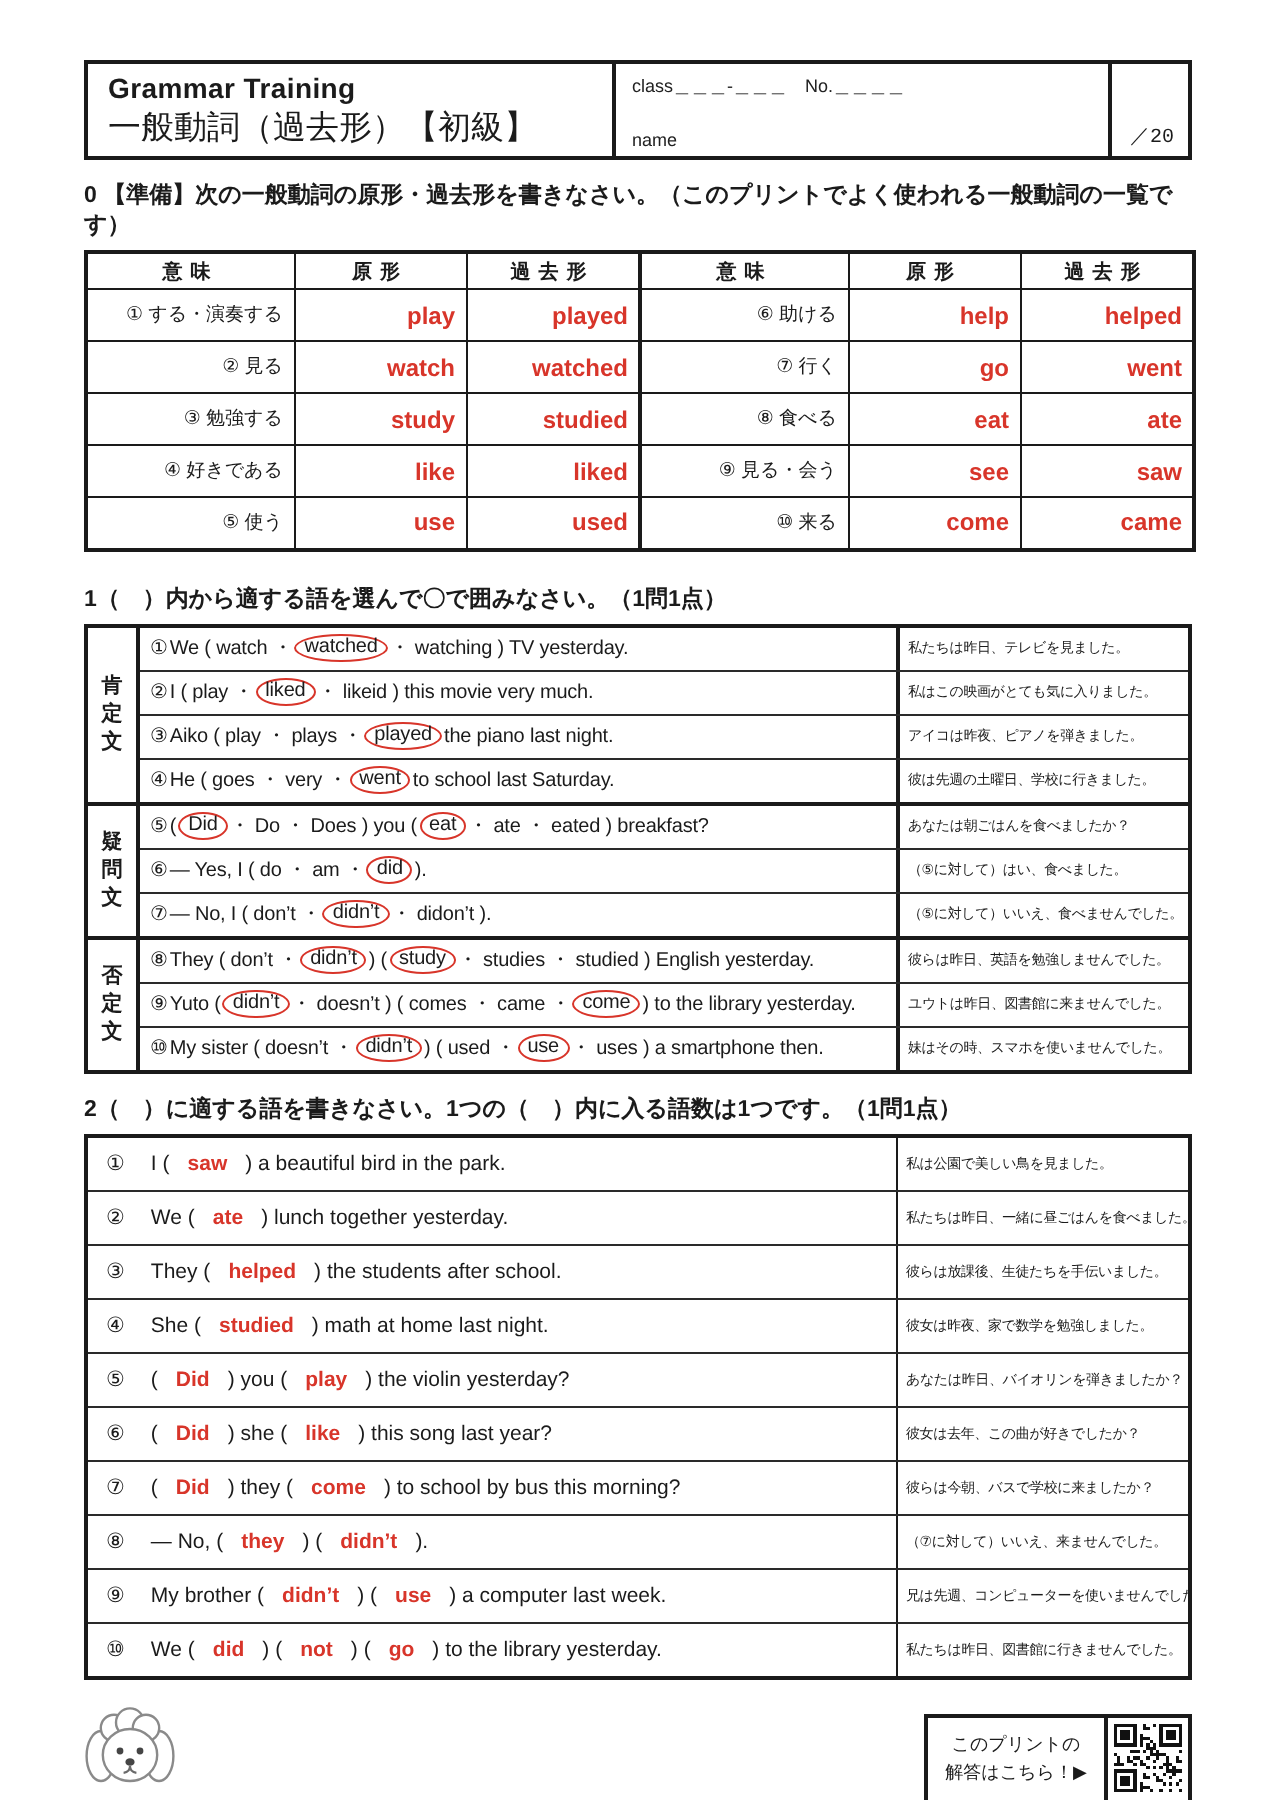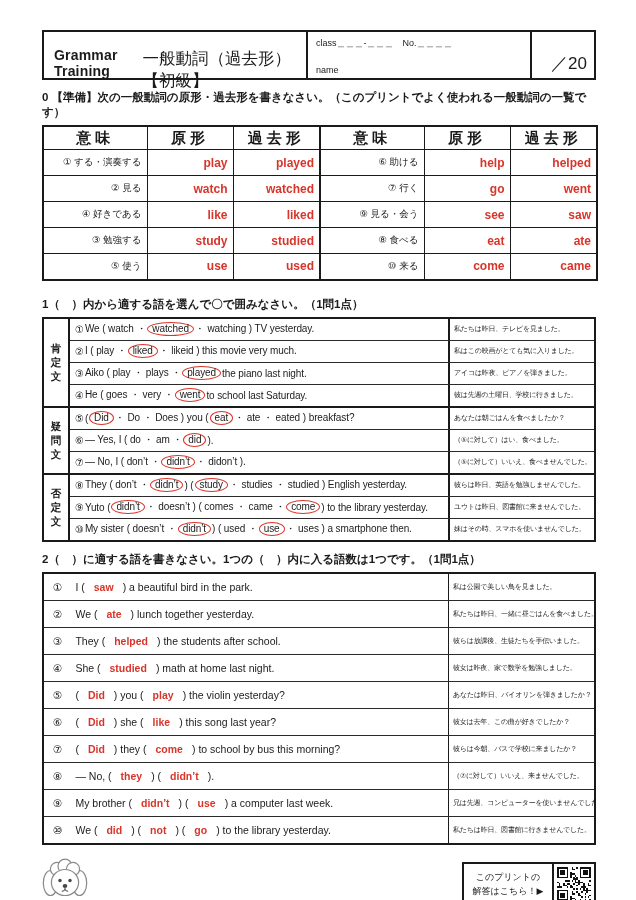--- a/index.html
+++ b/index.html
@@ -3,36 +3,36 @@
 <meta charset="utf-8">
 <style>
   :root { --red:#d8352a; --ink:#1b1b1b; --line:#1a1a1a; }
   * { box-sizing:border-box; margin:0; padding:0; }
   body { background:#e8e8e8; font-family:"Liberation Sans","DejaVu Sans",sans-serif; color:var(--ink); }
   .page { width:636px; height:900px; background:#ffffff; margin:0 auto; overflow:hidden; }
   .content { padding:30px 40px 0 42px; }
 
   
   .header-box { display:flex; border:2.5px solid var(--line); height:50px; }
-  .h-left { width:262px; padding:15px 10px; display:flex; flex-direction:row; justify-content:center; }
+  .h-left { width:262px; padding:3px 10px; display:flex; flex-direction:column; justify-content:center; }
   .title-en { font-size:14px; font-weight:bold; letter-spacing:.2px; }
   .title-ja { font-size:16.5px; font-weight:normal; margin-top:1px; }
   .h-mid { flex:1; border-left:2px solid var(--line); padding:5px 8px 3px; display:flex;
            flex-direction:column; justify-content:space-between; font-size:9px; color:#222; }
-  .h-right { width:64px; border-left:2px solid var(--line); display:flex; align-items:flex-end;
-             justify-content:flex-end; padding:3px 7px; font-size:17px; }
+  .h-right { width:40px; border-left:2px solid var(--line); display:flex; align-items:flex-end;
+             justify-content:flex-end; padding:3px 7px; font-size:10px;font-family:Liberation Mono, monospace; }
 
   
   .sec-head { font-weight:bold; font-size:11.5px; margin:10px 0 5px; }
   .sec-head.s1 { margin-top:16px; }
   .sec-head.s2 { }
 
   
   .t0 { width:100%; border-collapse:collapse; border:2.5px solid var(--line); table-layout:fixed; }
-  .t0 th { font-size:15px; font-weight:bold; letter-spacing:4px; padding:2px 0 1px;
+  .t0 th { font-size:10px; font-weight:bold; letter-spacing:4px; padding:2px 0 1px;
            border:1px solid var(--line); border-bottom:1.5px solid var(--line); }
   .t0 td { border:1px solid var(--line); height:26px; padding:0 5px; font-size:9.5px;text-align:right; }
   .t0 tr > *:nth-child(3), .t0 tr > *:nth-child(6) { border-left:1px dotted #9a9a9a; }
   .t0 tr > *:nth-child(4) { border-left:2.5px solid var(--line); }
   .t0 td.red { color:var(--red); font-size:12px; padding-left:9px; font-weight:bold; }
 
   
   .t1 { border:2.5px solid var(--line); }
   .group { display:flex; }
   .group + .group { border-top:2px solid var(--line); }
@@ -119,34 +119,34 @@
           </tr>
           <tr>
             <td>② 見る</td>
             <td class="red">watch</td>
             <td class="red">watched</td>
             <td>⑦ 行く</td>
             <td class="red">go</td>
             <td class="red">went</td>
           </tr>
           <tr>
+            <td>③ 勉強する</td>
+            <td class="red">study</td>
+            <td class="red">studied</td>
+            <td>⑧ 食べる</td>
+            <td class="red">eat</td>
+            <td class="red">ate</td>
+          </tr>
+          <tr>
             <td>④ 好きである</td>
             <td class="red">like</td>
             <td class="red">liked</td>
             <td>⑨ 見る・会う</td>
             <td class="red">see</td>
             <td class="red">saw</td>
-          </tr>
-          <tr>
-            <td>③ 勉強する</td>
-            <td class="red">study</td>
-            <td class="red">studied</td>
-            <td>⑧ 食べる</td>
-            <td class="red">eat</td>
-            <td class="red">ate</td>
           </tr>
           <tr>
             <td>⑤ 使う</td>
             <td class="red">use</td>
             <td class="red">used</td>
             <td>⑩ 来る</td>
             <td class="red">come</td>
             <td class="red">came</td>
           </tr>
         </tbody>

